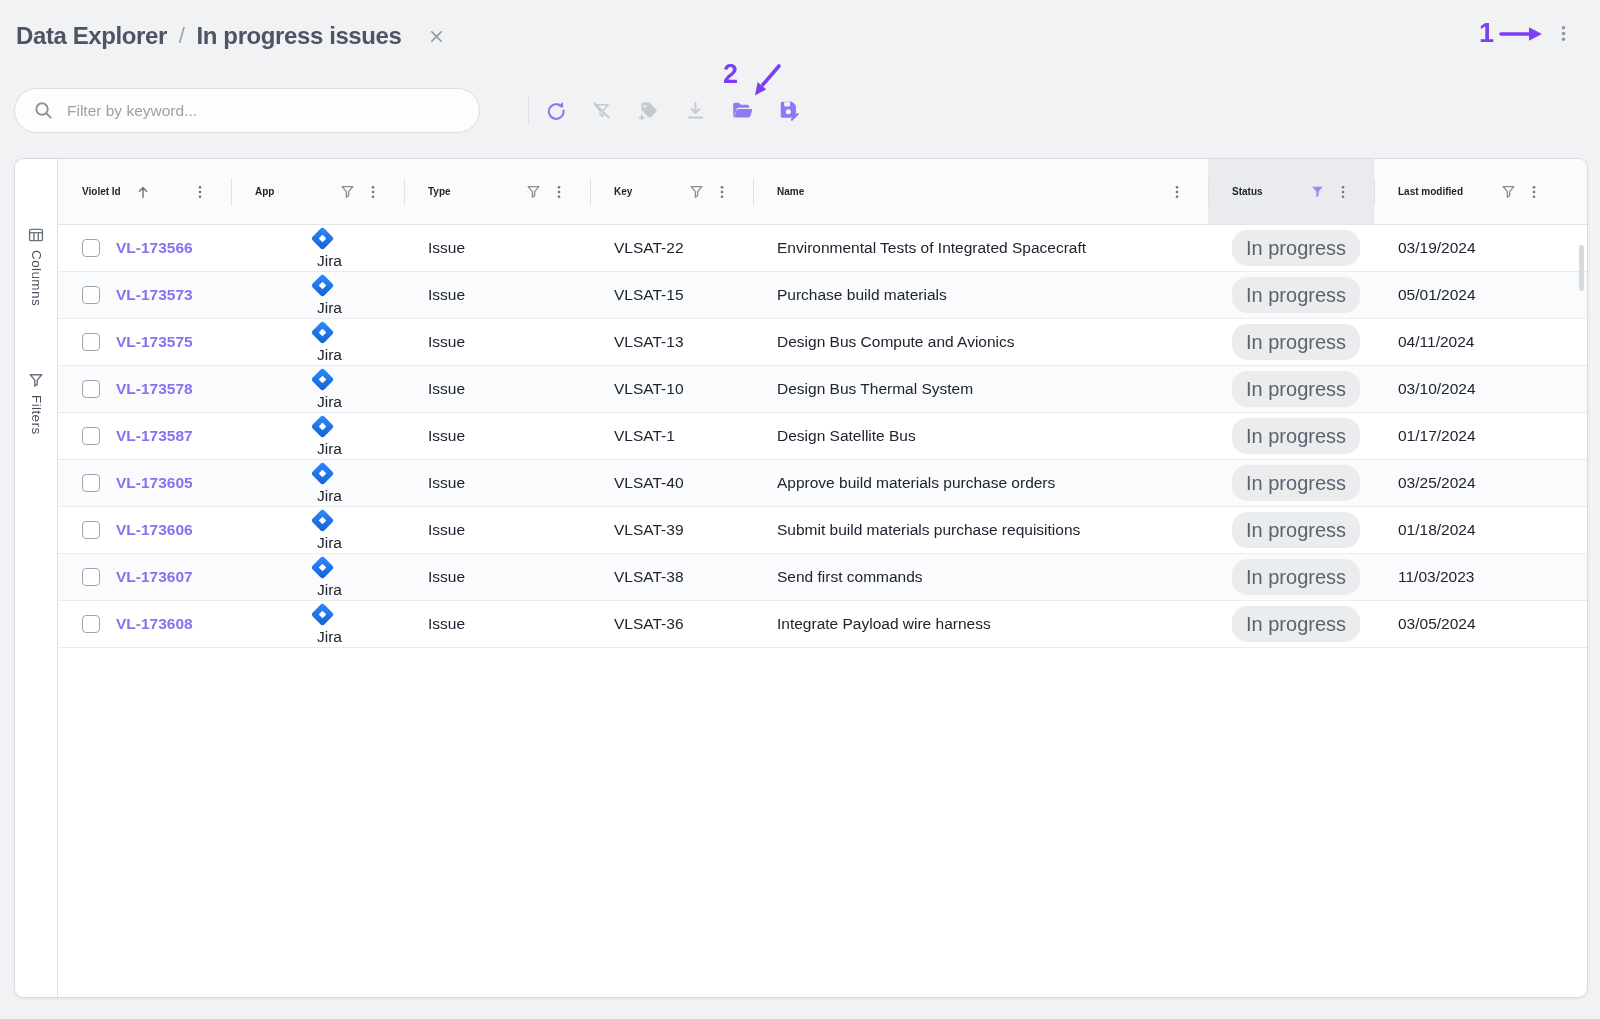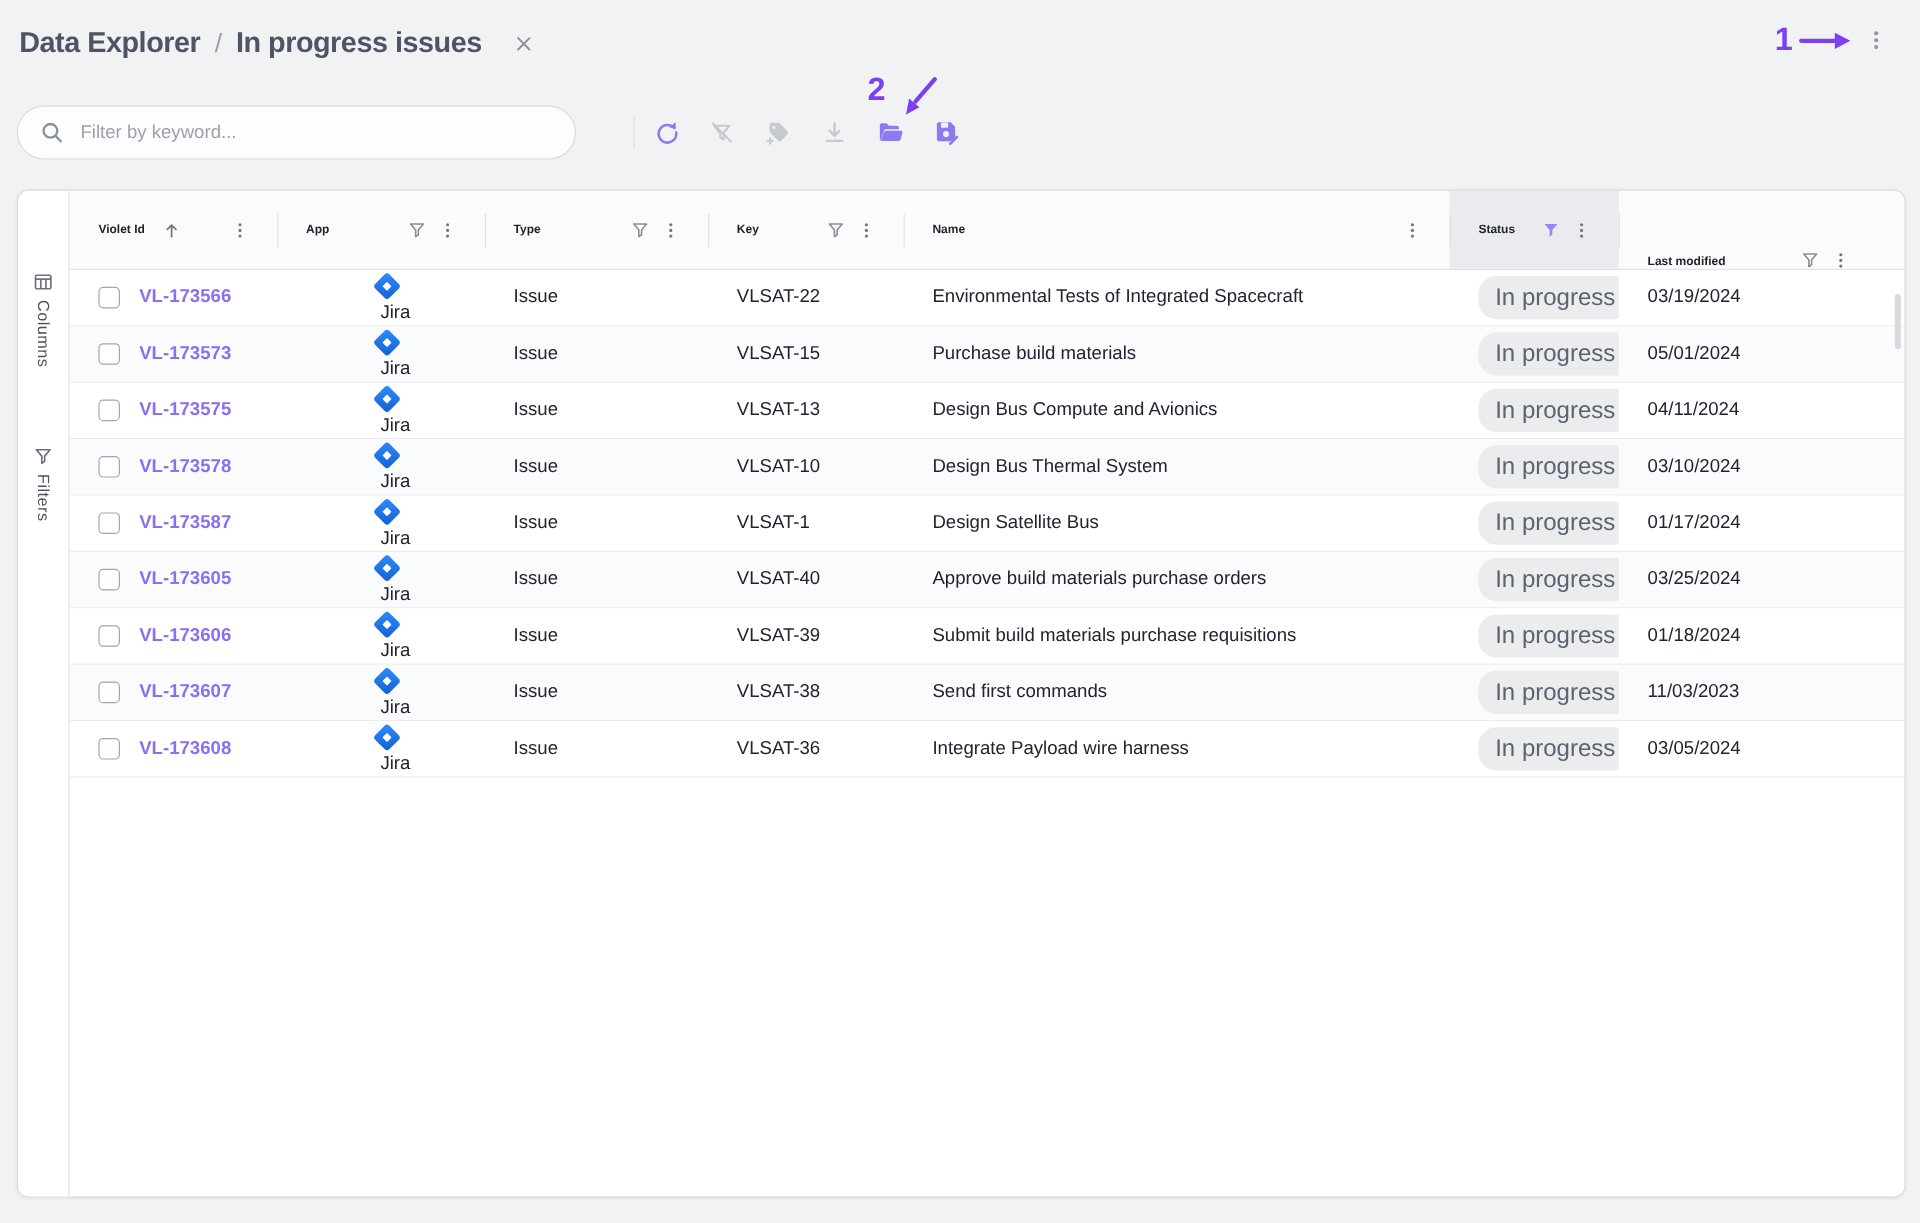--- a/index.html
+++ b/index.html
@@ -97,22 +97,22 @@
   .kebab-s { color:#6f7680; }
   .sort-up { color:#717884; }
   .th.status-col { background:#e9ebee; }
   .th.lastmod .hicons { padding-right:32px; }
   
   .col-id   { width:173px; }
   .col-app  { width:173px; }
   .col-type { width:186px; }
   .col-key  { width:163px; }
   .col-name { width:455px; }
-  .col-status { width:141px; }
-  .col-mod  { flex:1;align-items:flex-end; }
+  .col-status { width:166px; }
+  .col-mod  { flex:1; }
   
   .tbody { flex:none; }
   .tr { display:flex; height:47px; border-bottom:1px solid #e9ebee; background:#fff; }
   .tr:nth-child(even) { background:#fafbfc; }
   .td {
     display:flex; align-items:center; padding:0 10px 0 24px;
     font-size:15.5px; color:#202430; white-space:nowrap; overflow:hidden;
   }
   .td.cell-app { padding-left:19px;flex-direction:column; }
   .checkbox {

